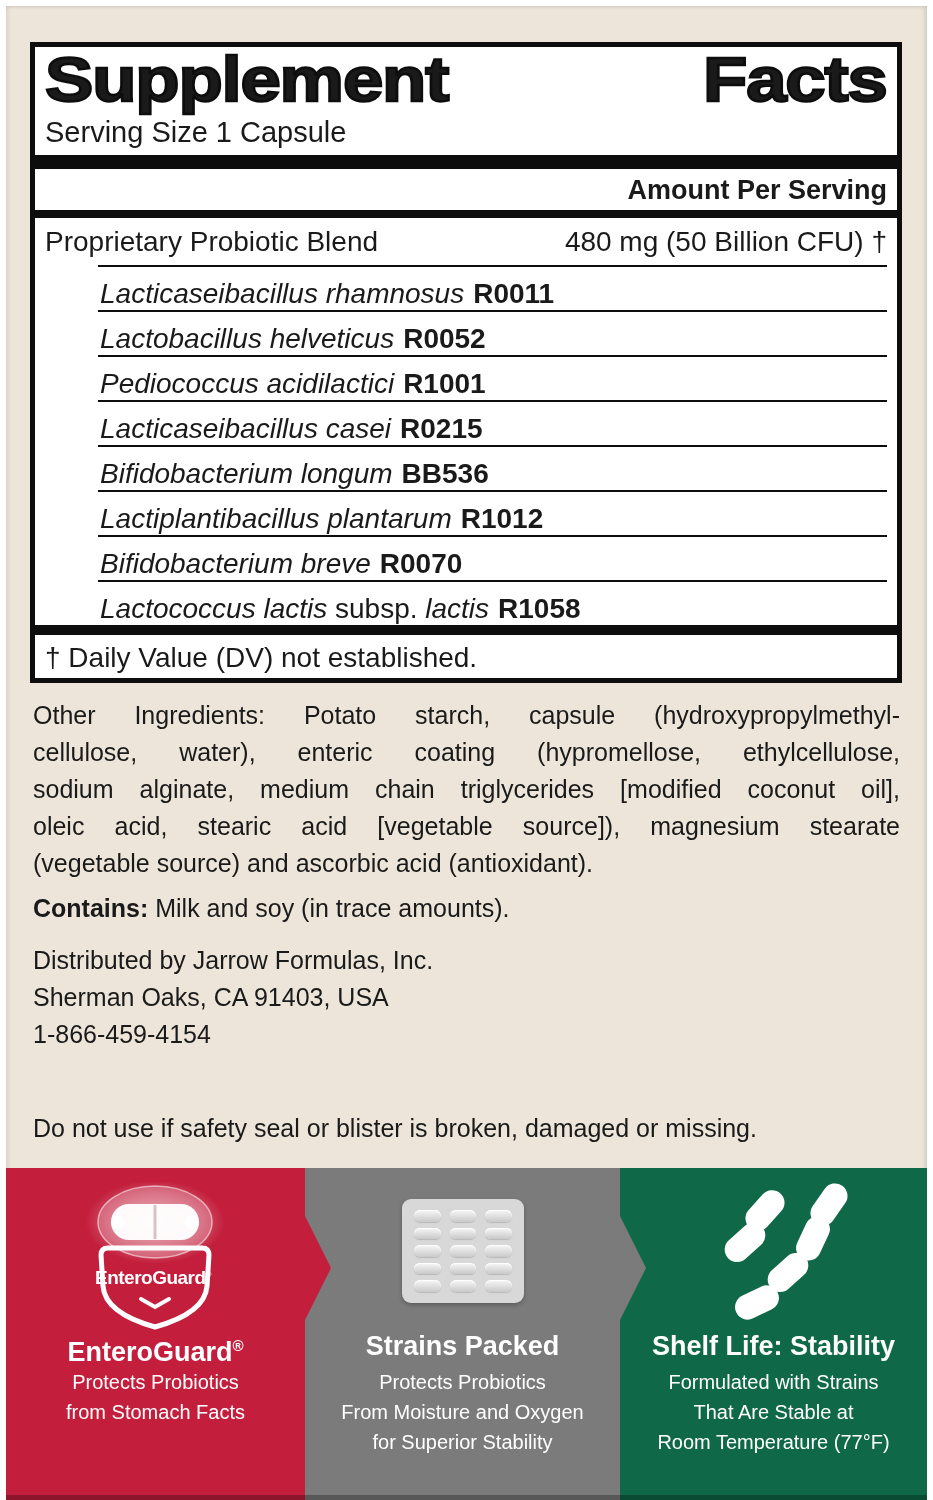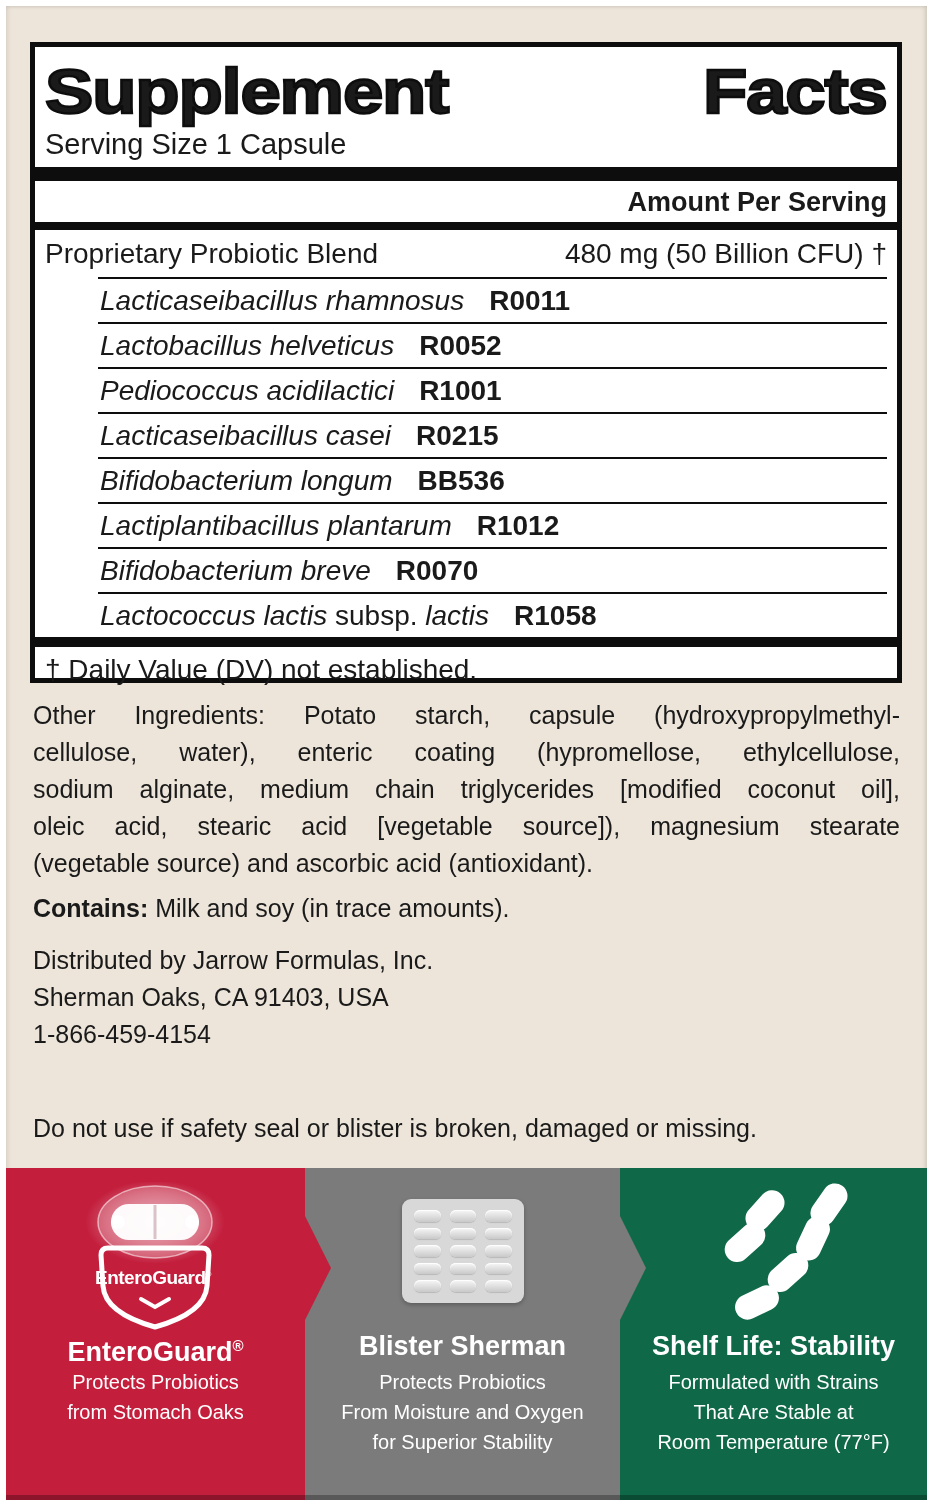--- a/index.html
+++ b/index.html
@@ -17,42 +17,42 @@
     box-shadow: inset -2px 0 4px rgba(0,0,0,0.12), inset 2px 0 4px rgba(0,0,0,0.08);
   }
 
   
   .facts-box {
     position: absolute; left: 24px; top: 36px;
     width: 872px; height: 641px;
     background: #ffffff;
     border: 5px solid var(--bar, #0d0d0d);
     box-sizing: border-box;
-    padding: 12px 10px;
+    padding: 0 10px;
   }
   .sf-title {
     display: flex; justify-content: space-between;
     font-size: 63px; font-weight: 900; line-height: 70px;
     letter-spacing: -1px;
     -webkit-text-stroke: 2.4px var(--bar, #0d0d0d);
     margin-top: -3px;
     white-space: nowrap;
   }
   .sf-title .w1 { display: inline-block; transform: scaleX(1.15); transform-origin: left center; }
   .sf-title .w2 { display: inline-block; transform: scaleX(1.15); transform-origin: right center; }
   .sf-serving { font-size: 29px; line-height: 34px; margin-top: 1px; }
   .bar-thick  { height: 14px; background: var(--bar, #0d0d0d); margin: 6px -10px 0; }
   .sf-amount  { font-size: 27px; font-weight: bold; text-align: right; line-height: 30px; margin-top: 6px; }
   .bar-med    { height: 8px; background: var(--bar, #0d0d0d); margin: 5px -10px 0; }
   .sf-blend   { display: flex; justify-content: space-between; font-size: 28px; line-height: 32px; margin-top: 8px; }
   .strains    { margin-left: 53px; margin-top: 7px; }
   .strain-row {
     border-top: 2px solid var(--bar, #0d0d0d);
-    height: 43px; display: flex; align-items: center;
-    font-size: 28px; font-style: italic; padding-left: 2px; gap: 16px;
+    height: 43px; display: flex; align-items: flex-end;
+    font-size: 28px; font-style: italic; padding-left: 2px;
   }
   .strain-row .code { font-style: normal; font-weight: bold; margin-left: 9px; }
   .strain-row .roman { font-style: normal; }
   .bar-thick2 { height: 10px; background: var(--bar, #0d0d0d); margin: 0 -10px; }
   .sf-foot    { font-size: 28px; line-height: 34px; margin-top: 6px; }
 
   
   .para { position: absolute; left: 27px; right: 27px; font-size: 25px; line-height: 37px; }
   .jline { text-align: justify; text-align-last: justify; }
   .jline.last { text-align: right; text-align-last: left; }
@@ -212,21 +212,21 @@
           <text x="73" y="102" text-anchor="middle" font-size="19" font-weight="bold" font-family="Liberation Sans, sans-serif" fill="#ffffff" letter-spacing="-0.5">
             <tspan>EnteroGuard</tspan><tspan dy="-7" font-size="8">®</tspan>
           </text>
           <path d="M61 117 L75 125 L89 117" fill="none" stroke="#ffffff" stroke-width="4" stroke-linecap="round"></path>
         </svg>
         <div class="panel-heading">
           <span>EnteroGuard</span><sup>®</sup>
         </div>
         <div class="panel-lines">
           <div>Protects Probiotics</div>
-          <div>from Stomach Oaks</div>
+          <div>from Stomach Facts</div>
         </div>
       </div>
 
       <div class="panel panel-gray">
         <div class="blister" id="blister">
             <div class="pill"></div>
             <div class="pill"></div>
             <div class="pill"></div>
             <div class="pill"></div>
             <div class="pill"></div>
@@ -234,21 +234,21 @@
             <div class="pill"></div>
             <div class="pill"></div>
             <div class="pill"></div>
             <div class="pill"></div>
             <div class="pill"></div>
             <div class="pill"></div>
             <div class="pill"></div>
             <div class="pill"></div>
             <div class="pill"></div>
           </div>
-        <div class="panel-heading">Blister Sherman</div>
+        <div class="panel-heading">Strains Packed</div>
         <div class="panel-lines">
           <div>Protects Probiotics</div>
           <div>From Moisture and Oxygen</div>
           <div>for Superior Stability</div>
         </div>
       </div>
 
       <div class="panel panel-green">
         <div class="bact">
           <div class="bean b1"></div>

